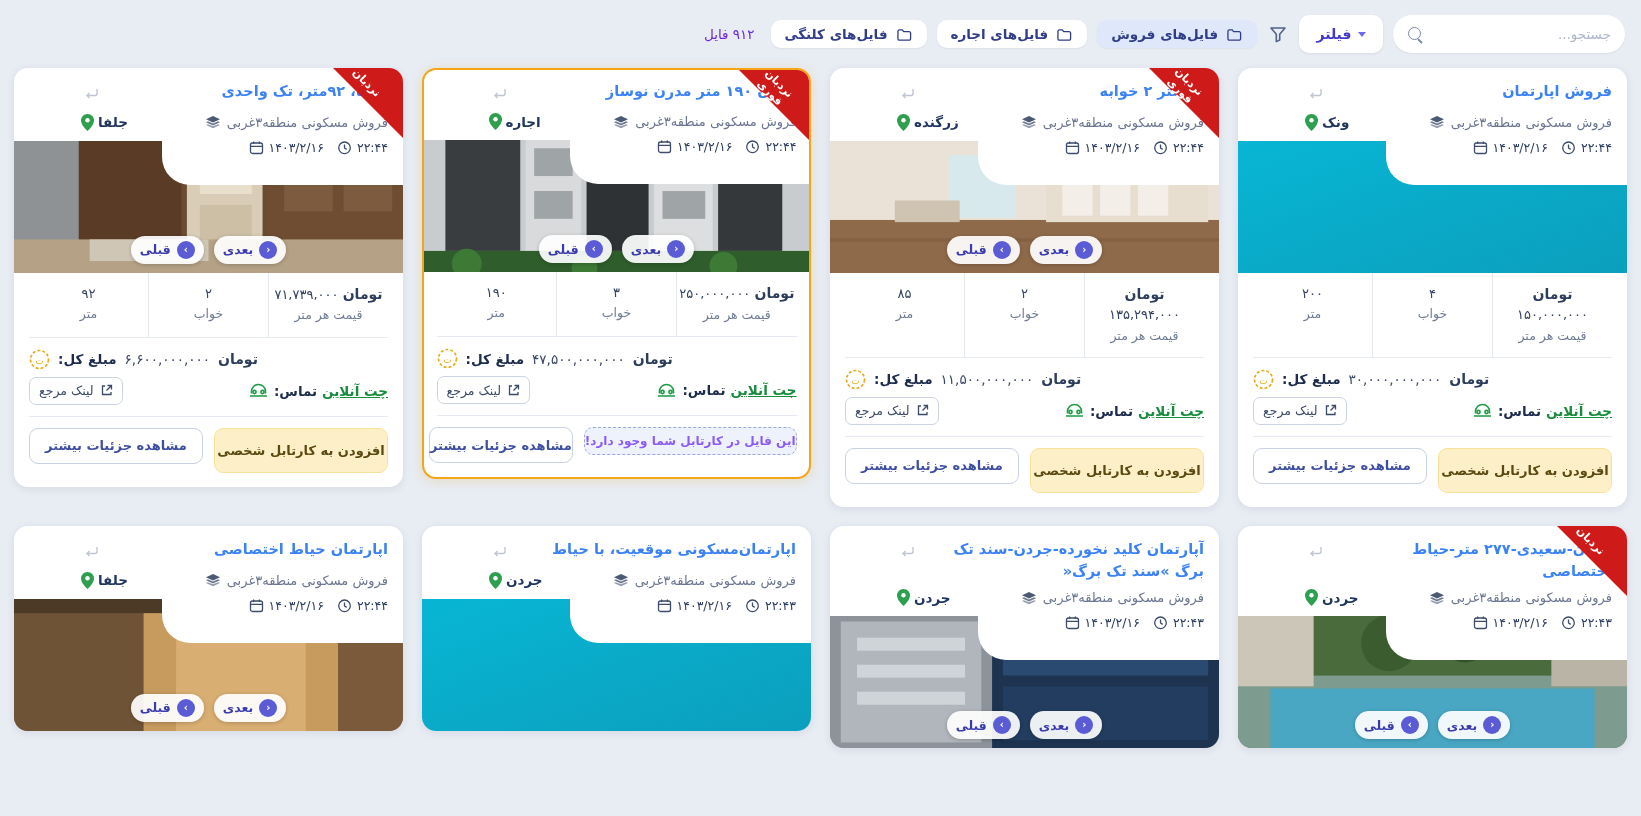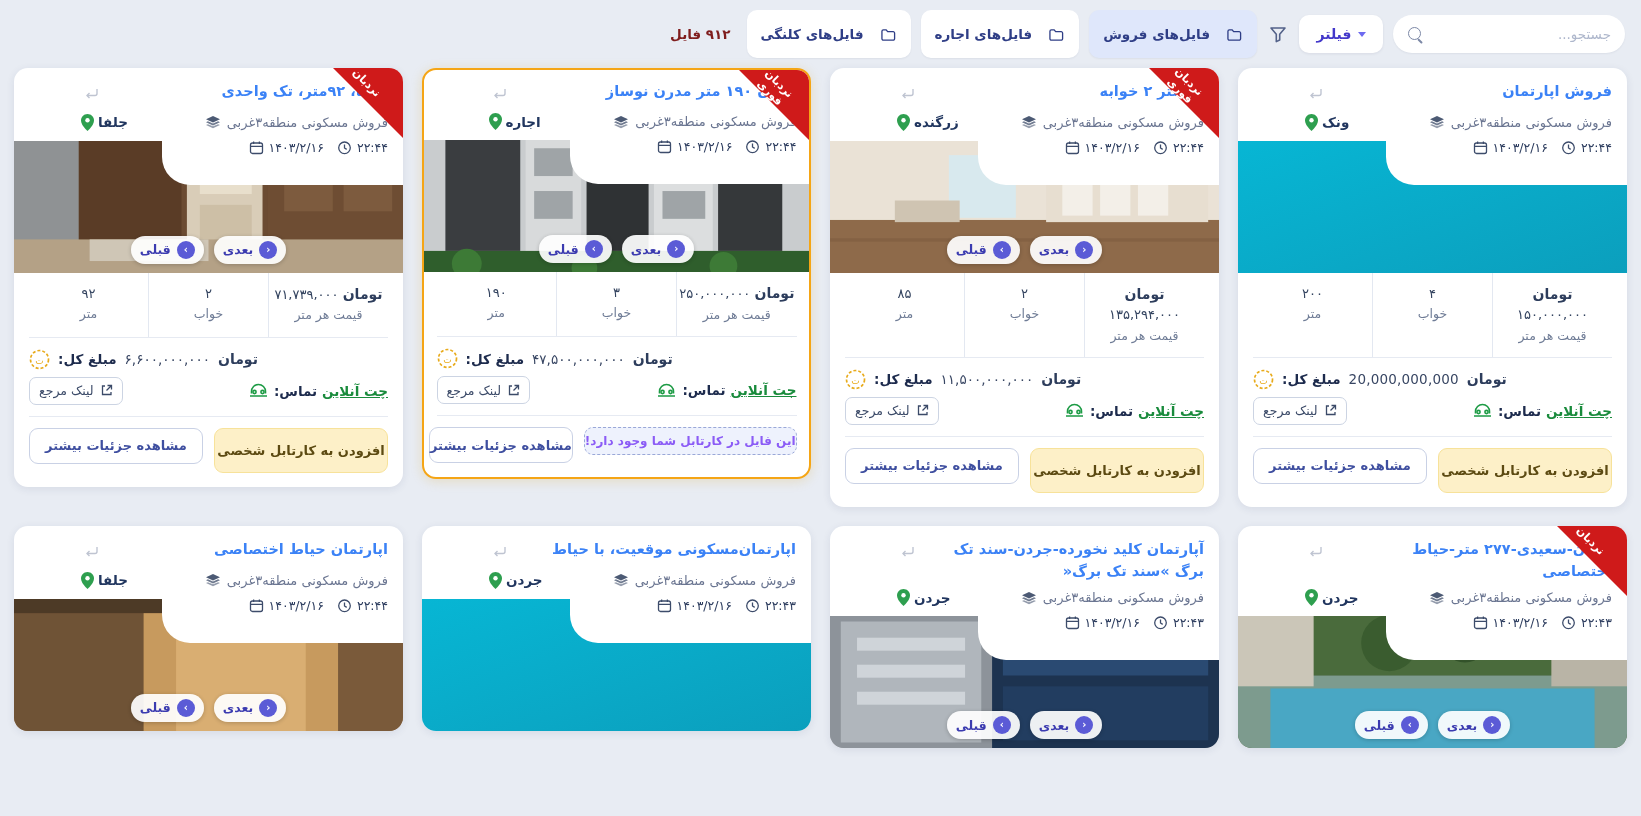--- a/index.html
+++ b/index.html
@@ -63,34 +63,34 @@
   }
   .chev {
     width: 0; height: 0;
     border-left: 4.5px solid transparent;
     border-right: 4.5px solid transparent;
     border-top: 5.5px solid #6d6af0;
   }
   .funnel-icon { width: 22px; height: 22px; opacity: .85; }
 
   .pill {
-    height: 48px;
+    height: 28px;
     border-radius: 10px;
-    display: flex; align-items: center; gap: 16px;
+    display: flex; align-items: center; gap: 8px;
     padding: 0 14px;
     font-size: 13.5px; color: #2f3e86; font-weight: bold;
     background: #fff;
     box-shadow: 0 1px 2px rgba(20,30,60,.06);
     cursor: pointer;
     white-space: nowrap;
   }
   .pill.active { background: #dfe7fb; }
   .folder-ico { width: 17px; height: 15px; flex: 0 0 17px; }
   .file-count {
-    font-size: 13.5px; color: #7f1d1d; font-weight: bold;
+    font-size: 13.5px; color: #6d28d9; font-weight: normal;
     margin-right: 6px; margin-left: 6px; white-space: nowrap;
   }
 
   
   .grid {
     display: grid;
     grid-template-columns: repeat(4, 1fr);
     gap: 19px;
     padding: 0 14px;
     align-items: start;
@@ -430,21 +430,21 @@
     </div>
     <div class="divider"></div>
     <div class="price-row">
       <span class="coin">
         <svg viewBox="0 0 21 21" width="21" height="21">
             <circle cx="10.5" cy="10.5" r="9" fill="none" stroke="#e8ab1c" stroke-width="1.7" stroke-dasharray="3 2"></circle>
             <text x="10.5" y="14.5" font-size="9" fill="#e8ab1c" text-anchor="middle" font-family="DejaVu Sans">ت</text>
           </svg>
       </span>
       <span class="lbl">مبلغ کل:</span>
-      <span class="val">20,000,000,000</span>
+      <span class="val">۳۰,۰۰۰,۰۰۰,۰۰۰</span>
       <span class="toman">تومان</span>
     </div>
     <div class="contact-row">
       <div class="contact-left">
         <span class="phone-ico">
           <svg viewBox="0 0 21 19" width="21" height="19" fill="none" stroke="#1d9b45" stroke-width="1.6">
               <path d="M2 15h17M3.5 12.5v-2a7 7 0 0114 0v2"></path>
               <circle cx="6.5" cy="11" r="1.6"></circle>
               <circle cx="14.5" cy="11" r="1.6"></circle>
             </svg>

